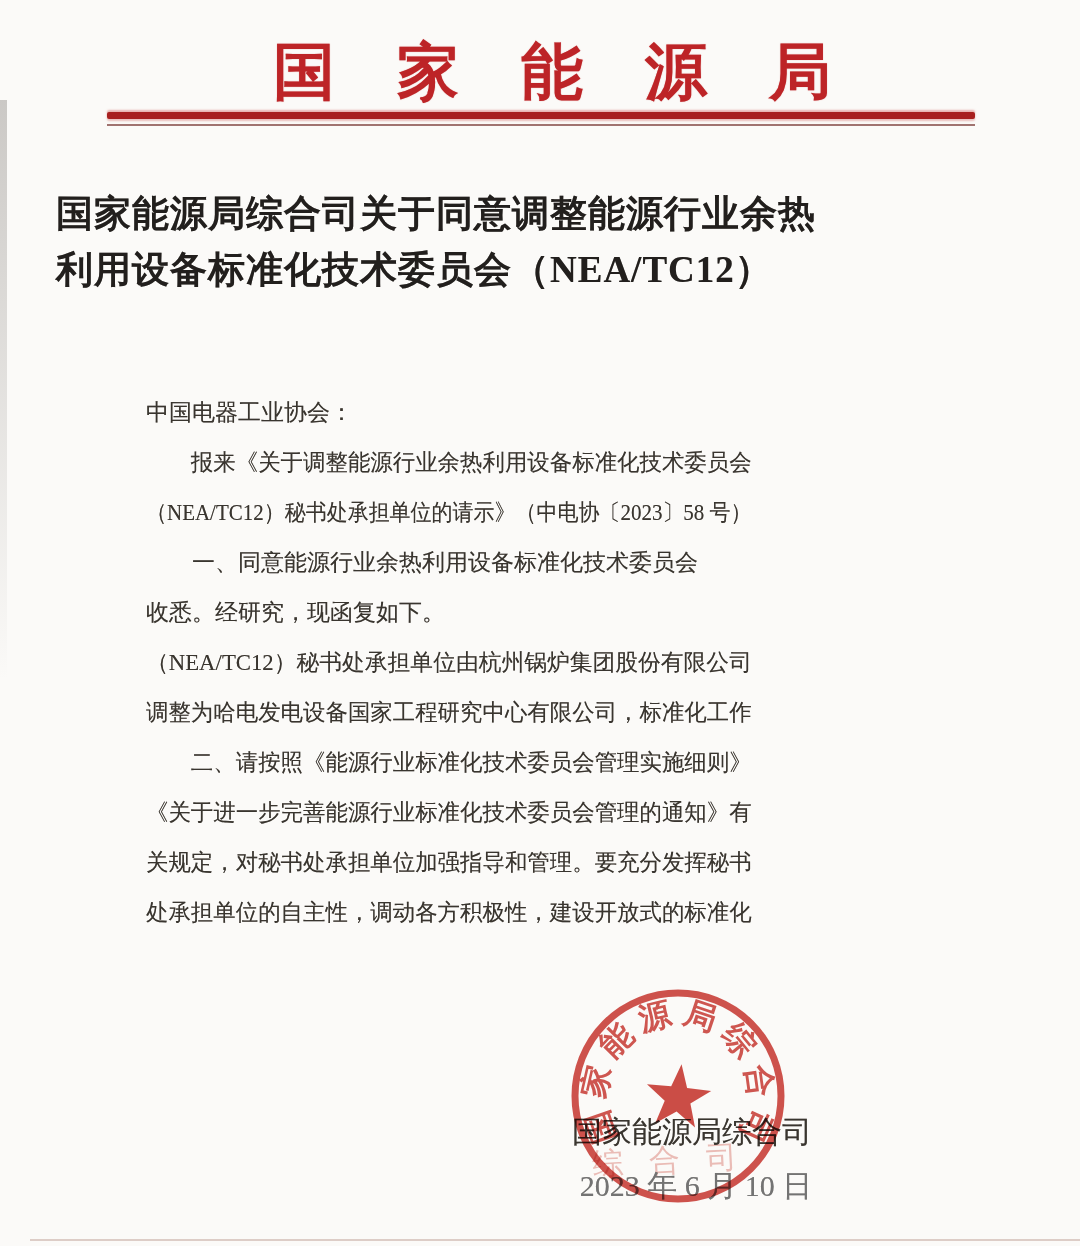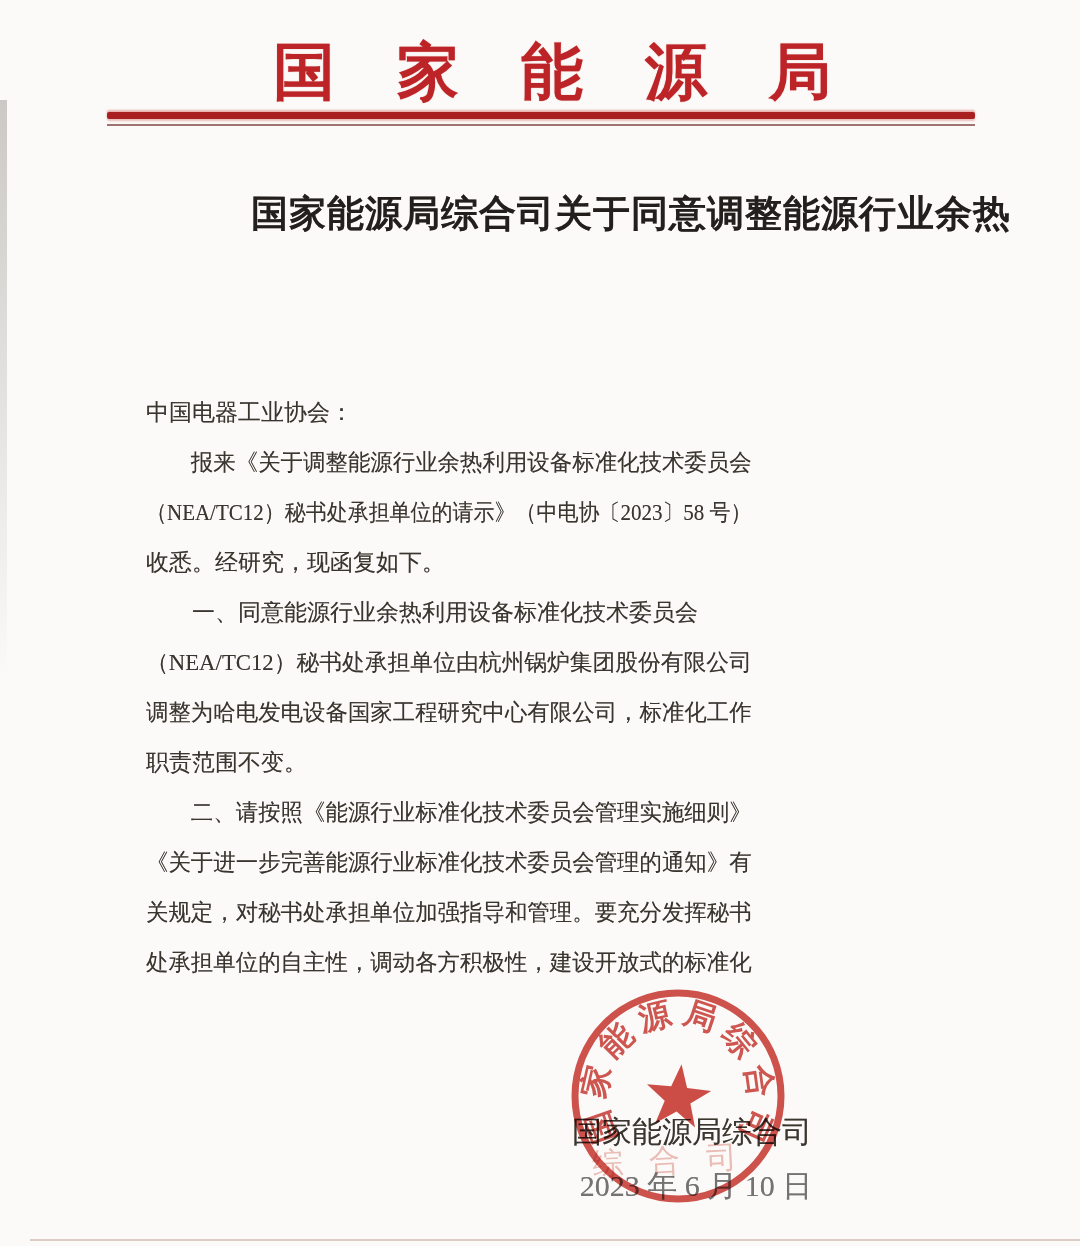--- a/index.html
+++ b/index.html
@@ -35,22 +35,22 @@
   }
   .agency span{letter-spacing:1em;margin-right:-1em;}
   .rule-wrap{position:absolute;top:112px;left:107px;width:868px;}
   .rule-thick{
     height:7px;background:#a8201f;border-radius:2px;
     box-shadow:0 -2px 2px rgba(215,120,115,.55), 0 2px 2px rgba(215,120,115,.45);
   }
   .rule-thin{height:2px;margin-top:5px;background:#8f5a58;opacity:.85;}
   
   .doc-title{
-    position:absolute;top:186px;left:71px;width:940px;
-    text-align:right;
+    position:absolute;top:186px;left:56px;width:940px;
+    text-align:left;
     font-size:37px;font-weight:700;line-height:56px;
     color:#221f1d;letter-spacing:1px;
     text-shadow:0 0 .6px rgba(40,35,30,.5);
   }
   
   .body-block{
     position:absolute;top:388px;left:146px;width:790px;
     font-size:23px;line-height:50px;color:#39352f;
     text-shadow:0 0 .5px rgba(60,52,45,.45);
   }
@@ -90,33 +90,33 @@
     <span>国家能源局</span>
   </div>
 
   <div class="rule-wrap">
     <div class="rule-thick"></div>
     <div class="rule-thin"></div>
   </div>
 
   <div class="doc-title">
     <div>国家能源局综合司关于同意调整能源行业余热</div>
+    <div>利用设备标准化技术委员会（NEA/TC12）</div>
   </div>
 
   <div class="body-block">
     <div class="line">中国电器工业协会：</div>
 
     <div class="line just indent" style="transform-origin: left center; transform: scaleX(0.975309);">报来《关于调整能源行业余热利用设备标准化技术委员会</div>
     <div class="line just" style="transform-origin: left center; transform: scaleX(0.91224);">（NEA/TC12）秘书处承担单位的请示》（中电协〔2023〕58 号）</div>
+    <div class="line just indent" style="letter-spacing: 0px;">一、同意能源行业余热利用设备标准化技术委员会</div>
+
     <div class="line">收悉。经研究，现函复如下。</div>
-
-    <div class="line just indent" style="letter-spacing: 0px;">一、同意能源行业余热利用设备标准化技术委员会</div>
     <div class="line just" style="transform-origin: left center; transform: scaleX(0.989975);">（NEA/TC12）秘书处承担单位由杭州锅炉集团股份有限公司</div>
     <div class="line just" style="transform-origin: left center; transform: scaleX(0.975309);">调整为哈电发电设备国家工程研究中心有限公司，标准化工作</div>
-    <div class="line">职责范围不变。</div>
 
     <div class="line just indent" style="transform-origin: left center; transform: scaleX(0.975309);">二、请按照《能源行业标准化技术委员会管理实施细则》</div>
     <div class="line just" style="transform-origin: left center; transform: scaleX(0.975309);">《关于进一步完善能源行业标准化技术委员会管理的通知》有</div>
     <div class="line just" style="transform-origin: left center; transform: scaleX(0.975309);">关规定，对秘书处承担单位加强指导和管理。要充分发挥秘书</div>
     <div class="line just" style="transform-origin: left center; transform: scaleX(0.975309);">处承担单位的自主性，调动各方积极性，建设开放式的标准化</div>
   </div>
 
   <div class="seal-ghost">综合司</div>
 
   <div class="sig-office">国家能源局综合司</div>

